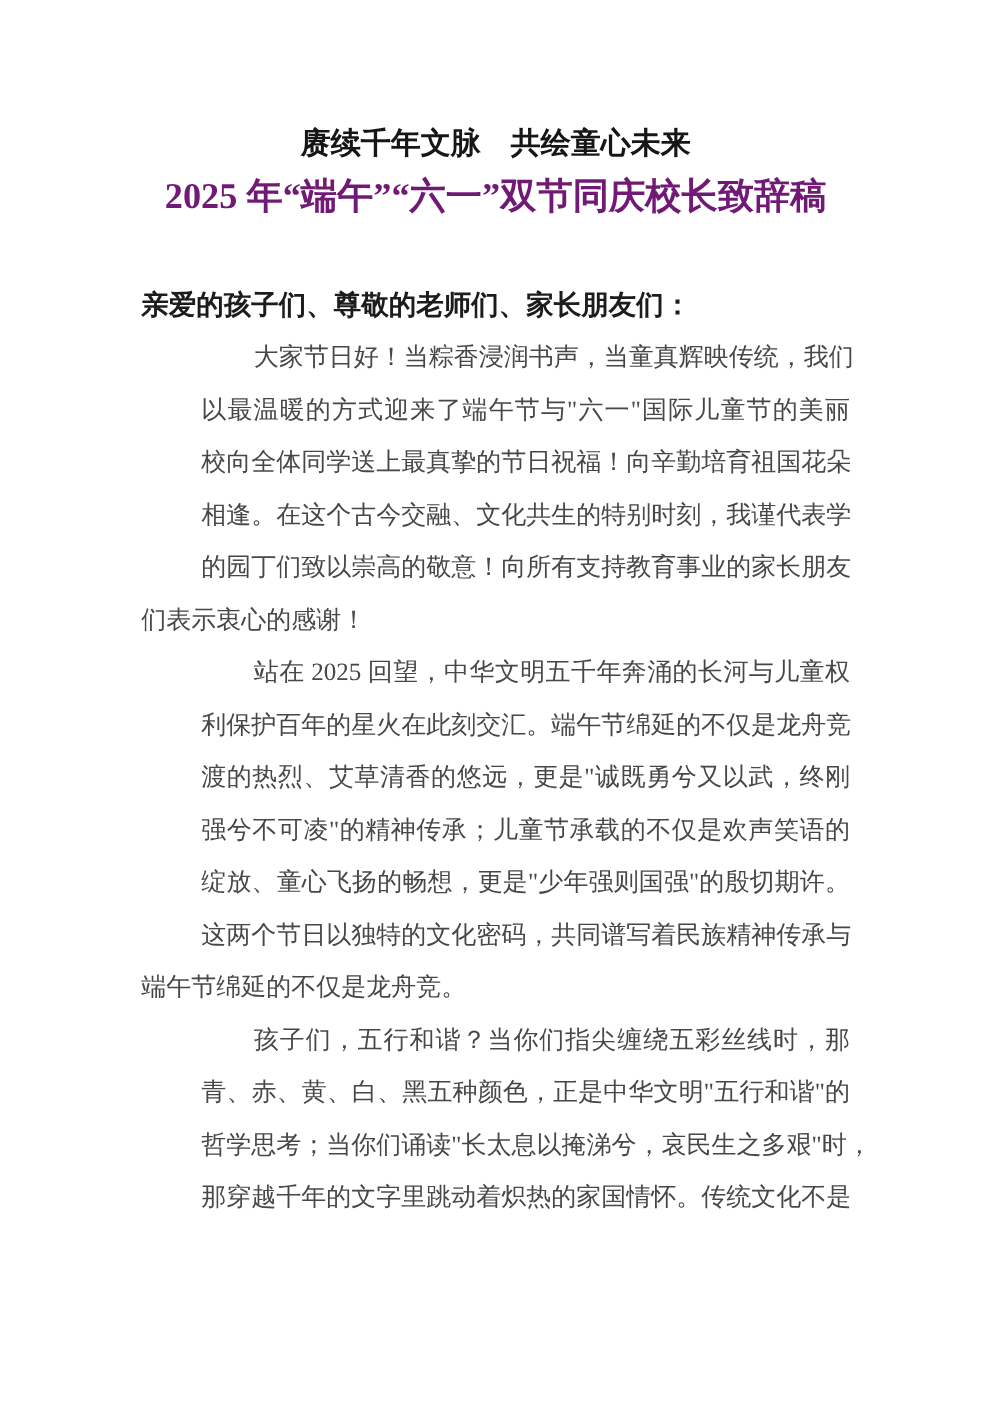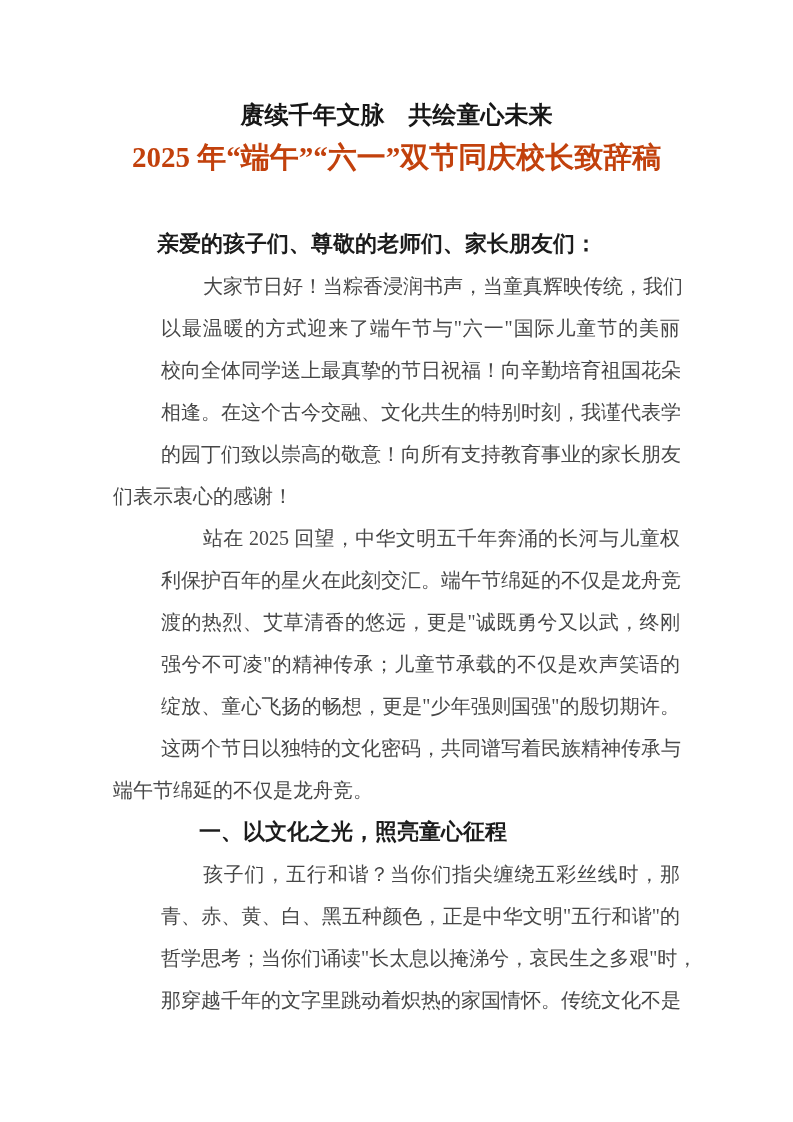--- a/index.html
+++ b/index.html
@@ -29,21 +29,21 @@
     font-weight: bold;
     line-height: 30px;
     color: #161616;
   }
   .doc-subtitle {
     margin-top: 8px;
     text-align: center;
     font-size: 29px;
     font-weight: bold;
     line-height: 38px;
-    color: #c2410c;
+    color: #701a75;
   }
   .body-text {
     margin-top: 47px;
     font-size: 20px;
     line-height: 42px;
     color: #474747;
   }
   .line {
     text-align: justify;
     text-justify: inter-character;
@@ -54,21 +54,20 @@
     text-align-last: justify;
     margin-left: 48px;
   }
   .line.indent {
     text-indent: 42px;
   }
   .salutation, .heading {
     font-weight: bold;
     font-size: 22px;
     color: #1c1c1c;
-    margin-left: 44px;
   }
 </style>
 </head>
 <body>
 
 <div class="page">
   <div class="content">
     <div class="doc-title">赓续千年文脉　共绘童心未来</div>
     <div class="doc-subtitle">2025 年“端午”“六一”双节同庆校长致辞稿</div>
     <div class="body-text">
@@ -80,20 +79,19 @@
         <div class="line fill">相逢。在这个古今交融、文化共生的特别时刻，我谨代表学</div>
         <div class="line fill">的园丁们致以崇高的敬意！向所有支持教育事业的家长朋友</div>
         <div class="line">们表示衷心的感谢！</div>
         <div class="line indent fill">站在 2025 回望，中华文明五千年奔涌的长河与儿童权</div>
         <div class="line fill">利保护百年的星火在此刻交汇。端午节绵延的不仅是龙舟竞</div>
         <div class="line fill">渡的热烈、艾草清香的悠远，更是"诚既勇兮又以武，终刚</div>
         <div class="line fill">强兮不可凌"的精神传承；儿童节承载的不仅是欢声笑语的</div>
         <div class="line fill">绽放、童心飞扬的畅想，更是"少年强则国强"的殷切期许。</div>
         <div class="line fill">这两个节日以独特的文化密码，共同谱写着民族精神传承与</div>
         <div class="line">端午节绵延的不仅是龙舟竞。</div>
-        <div class="line heading indent">一、以文化之光，照亮童心征程</div>
         <div class="line indent fill">孩子们，五行和谐？当你们指尖缠绕五彩丝线时，那</div>
         <div class="line fill">青、赤、黄、白、黑五种颜色，正是中华文明"五行和谐"的</div>
         <div class="line fill">哲学思考；当你们诵读"长太息以掩涕兮，哀民生之多艰"时，</div>
         <div class="line fill">那穿越千年的文字里跳动着炽热的家国情怀。传统文化不是</div>
       </div>
   </div>
 </div>
 
 </body></html>

